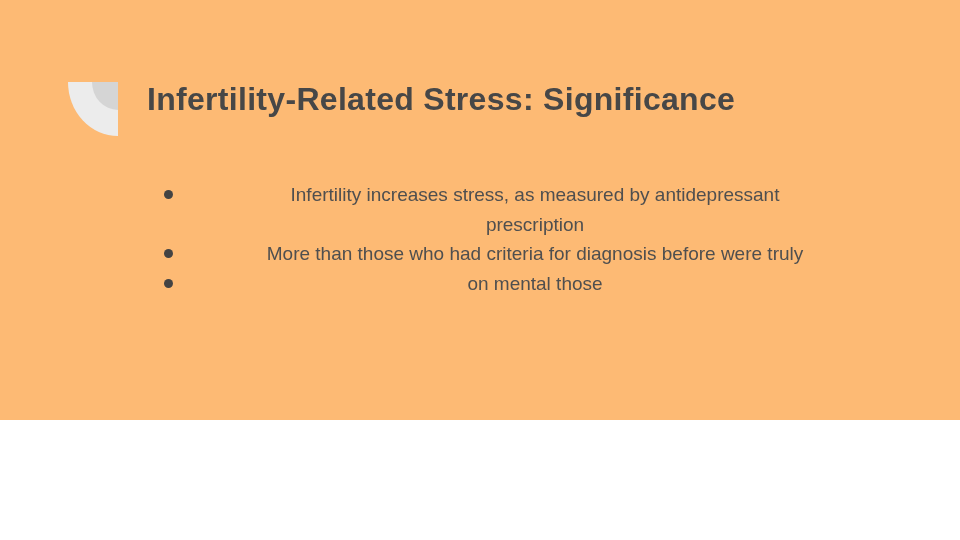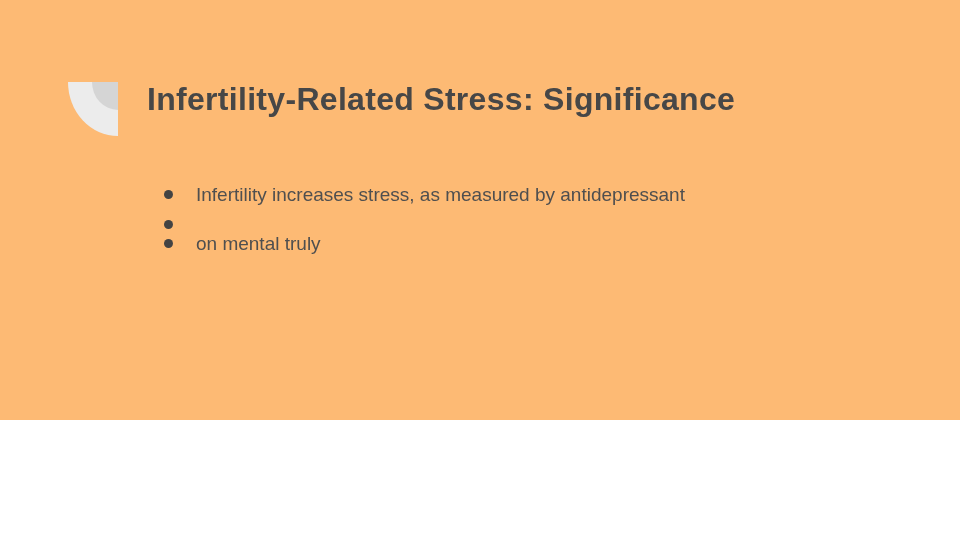--- a/index.html
+++ b/index.html
@@ -46,20 +46,21 @@
     letter-spacing: 0.3px;
     color: #474747;
     line-height: 40px;
     white-space: nowrap;
   }
   .bullet-list {
     position: absolute;
     left: 164px;
     top: 180px;
     width: 710px;
+    text-align: center;
   }
   .bullet-item {
     display: flex;
     align-items: flex-start;
   }
   .bullet-dot {
     flex: 0 0 auto;
     width: 9px;
     height: 9px;
     border-radius: 50%;
@@ -87,31 +88,33 @@
   </div>
 
   <div class="title">Infertility-Related Stress: Significance</div>
 
   <div class="bullet-list">
 
     <div class="bullet-item">
       <span class="bullet-dot"></span>
       <div class="bullet-text">
         <div class="bullet-line">Infertility increases stress, as measured by antidepressant</div>
+        <div class="bullet-line">prescription</div>
       </div>
     </div>
 
     <div class="bullet-item">
       <span class="bullet-dot"></span>
       <div class="bullet-text">
+        <div class="bullet-line">More than those who had criteria for diagnosis before were truly</div>
       </div>
     </div>
 
     <div class="bullet-item">
       <span class="bullet-dot"></span>
       <div class="bullet-text">
-        <div class="bullet-line">on mental truly</div>
+        <div class="bullet-line">on mental those</div>
       </div>
     </div>
 
   </div>
 
 </div>
 
 </body></html>

